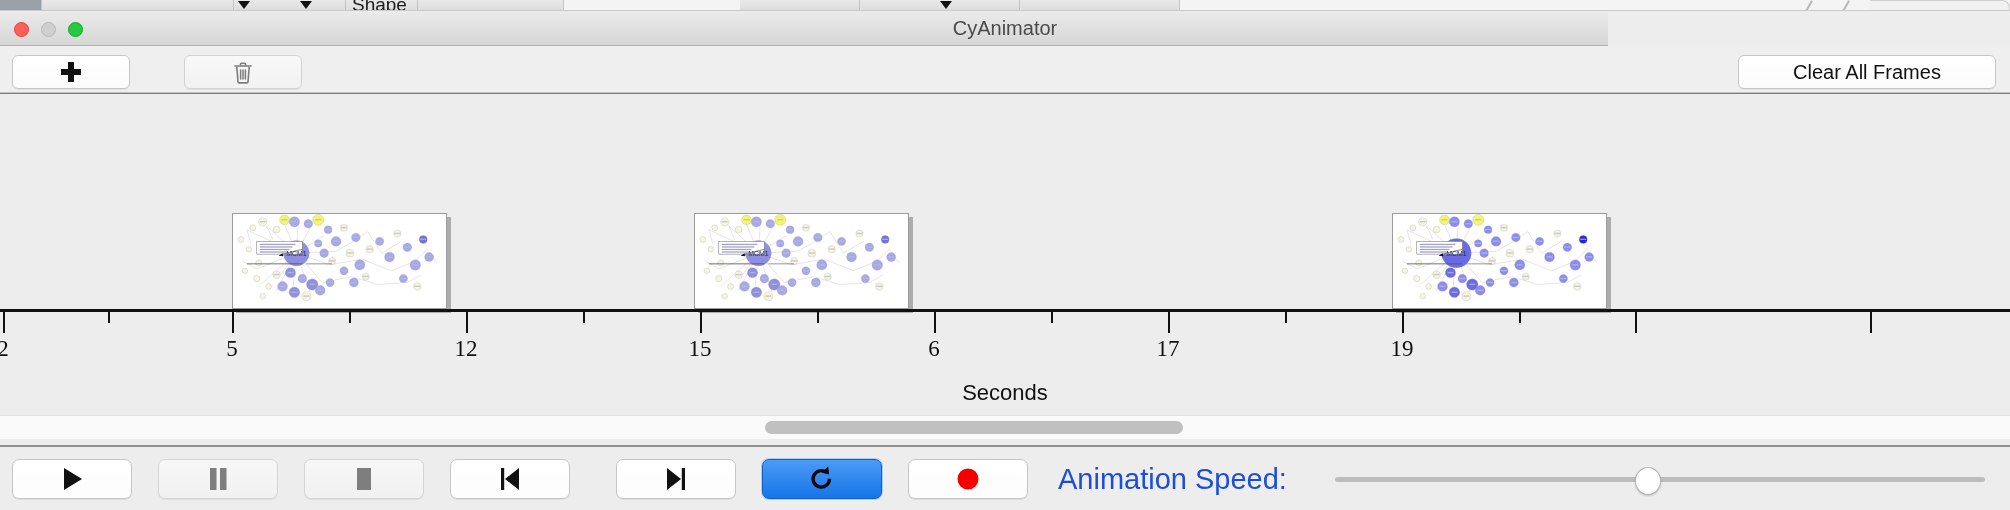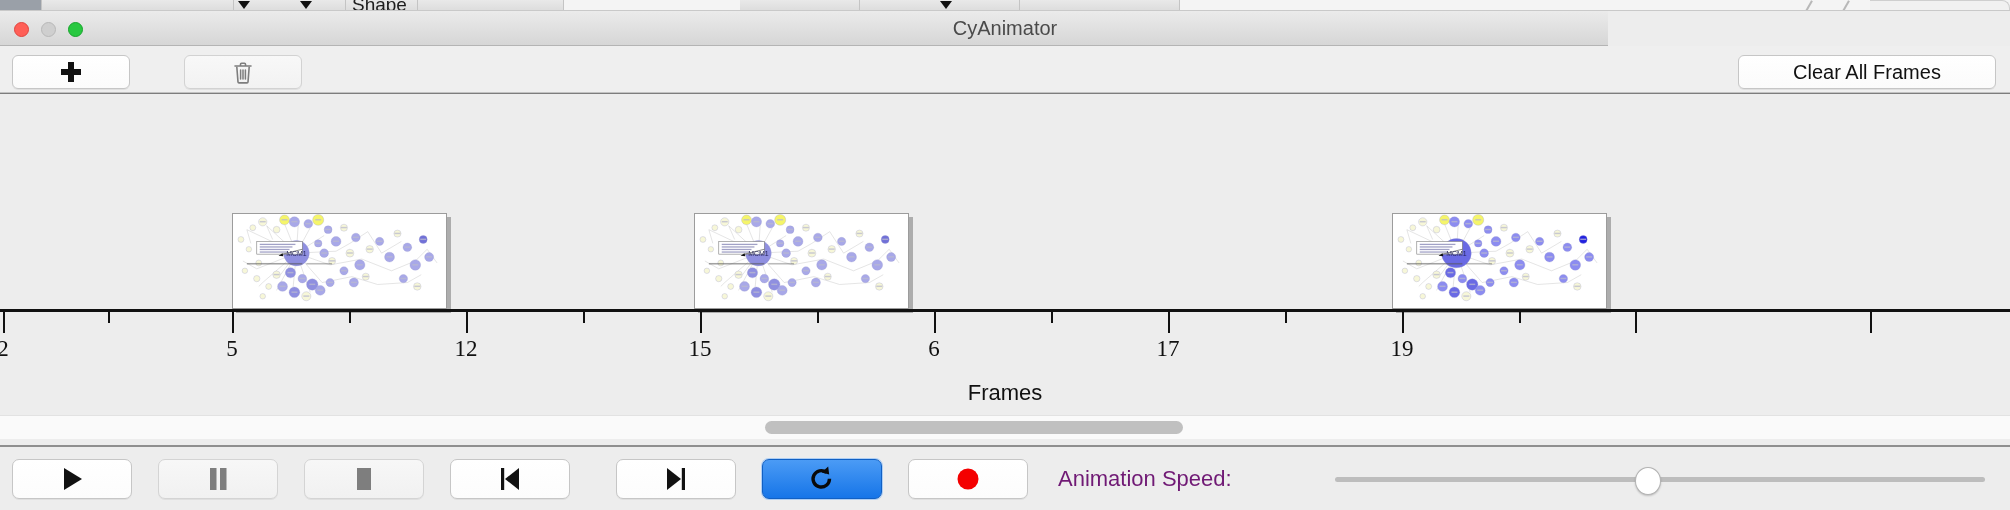--- a/index.html
+++ b/index.html
@@ -206,21 +206,21 @@
   .pb-pause { left: 158px; width: 120px; }
   .pb-stop  { left: 304px; width: 120px; }
   .pb-prev  { left: 450px; width: 120px; }
   .pb-next  { left: 616px; width: 120px; }
   .pb-loop  { left: 762px; width: 120px; }
   .pb-rec   { left: 908px; width: 120px; }
 
   .speed-label {
     position: absolute; left: 1058px; top: 12px; height: 40px;
     line-height: 40px;
-    font-size: 22px; color: #701a75;
+    font-size: 29px; color: #1d4ed8;
     white-space: nowrap;
   }
 
   .speed-slider {
     position: absolute; left: 1335px; top: 12px; width: 650px; height: 40px;
     cursor: default;
   }
   .speed-track {
     position: absolute; left: 0; top: 18px; width: 650px; height: 5px;
     background: #bdbdbd; border-radius: 3px;
@@ -694,21 +694,21 @@
           <div class="tick major" style="left: 1870px;"></div>
           <div class="tick minor" style="left: 108px;"></div>
           <div class="tick minor" style="left: 349px;"></div>
           <div class="tick minor" style="left: 583px;"></div>
           <div class="tick minor" style="left: 817px;"></div>
           <div class="tick minor" style="left: 1051px;"></div>
           <div class="tick minor" style="left: 1285px;"></div>
           <div class="tick minor" style="left: 1519px;"></div>
           <div class="tick minor" style="left: 1635px;"></div>
         </div>
-      <div class="axis-title">Frames</div>
+      <div class="axis-title">Seconds</div>
     </div>
 
     <div class="hscroll">
       <div class="hscroll-thumb"></div>
     </div>
   </div>
 
   <div class="playbar">
 
     <div class="pbtn pb-play">

